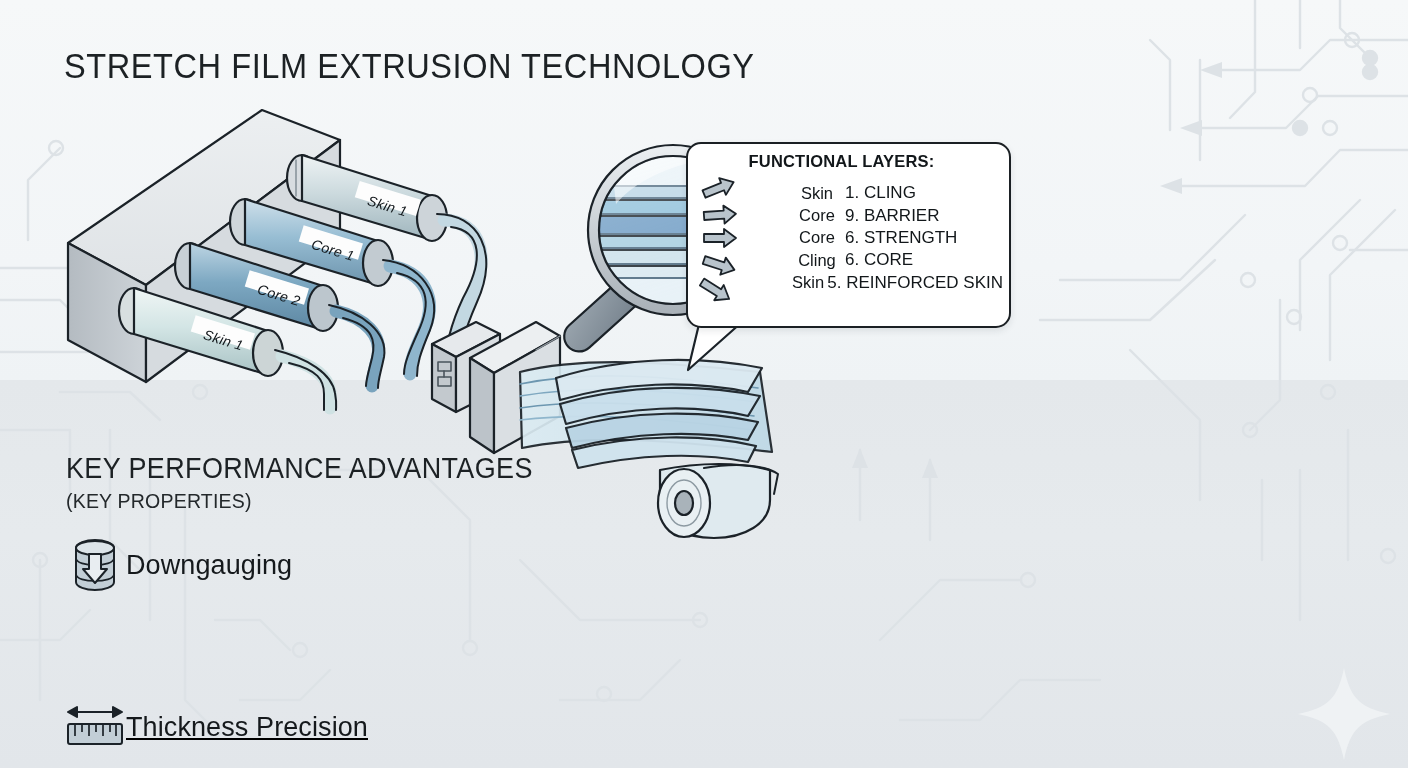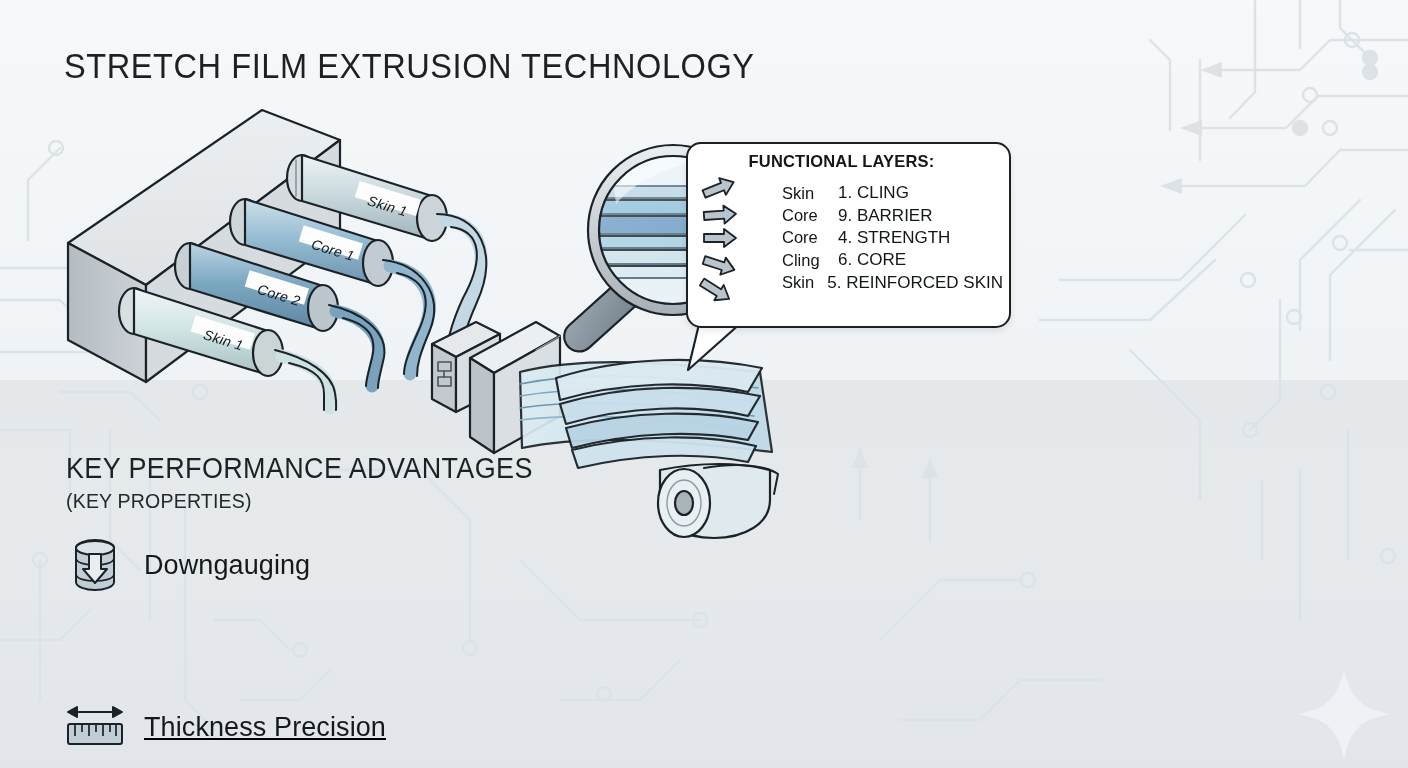--- a/index.html
+++ b/index.html
@@ -28,39 +28,39 @@
     font-family:"Liberation Sans Narrow","Liberation Sans",sans-serif;
     transform:scaleX(.93);transform-origin:left center;white-space:nowrap;
   }
   .sec-sub{
     position:absolute;left:66px;top:489px;
     font-size:21px;color:#23282b;letter-spacing:.2px;
     font-family:"Liberation Sans Narrow","Liberation Sans",sans-serif;
     transform:scaleX(.93);transform-origin:left center;white-space:nowrap;
   }
 
-  .adv{position:absolute;left:64px;display:flex;align-items:center;gap:18px;justify-content:space-between;}
+  .adv{position:absolute;left:64px;display:flex;align-items:center;justify-content:space-between;}
   .adv-label{
     font-size:27px;color:#15191c;letter-spacing:.1px;
     font-family:"Liberation Sans Narrow","Liberation Sans",sans-serif;
     white-space:nowrap;
   }
   .adv-icon{width:62px;height:58px;display:block;flex:0 0 auto;}
 
   .callout{position:absolute;left:686px;top:142px;width:325px;height:186px;}
   .callout-card{
     position:absolute;inset:0;background:#ffffff;border:2.2px solid #1b2024;border-radius:15px;
     box-shadow:0 3px 7px rgba(30,40,50,.10);
   }
   .callout-head{
     position:absolute;left:0;right:14px;top:10px;text-align:center;
     font-size:16.5px;font-weight:700;color:#12171a;letter-spacing:.2px;
     font-family:"Liberation Sans Narrow","Liberation Sans",sans-serif;
   }
-  .layer-rows{position:absolute;left:96px;top:40px;right:8px;}
+  .layer-rows{position:absolute;left:103px;top:40px;right:8px;text-align:center;}
   .layer-row{height:22.4px;display:flex;align-items:center;}
   .layer-kind{
     width:56px;font-size:16.5px;color:#12171a;
     font-family:"Liberation Sans Narrow","Liberation Sans",sans-serif;
   }
   .layer-fn{
     font-size:17px;color:#12171a;white-space:nowrap;
     font-family:"Liberation Sans Narrow","Liberation Sans",sans-serif;
   }
   .callout-arrows{position:absolute;left:0;top:0;width:325px;height:186px;pointer-events:none;}
@@ -373,21 +373,21 @@
       <div class="layer-row">
         <span class="layer-kind">Skin</span>
         <span class="layer-fn">1. CLING</span>
       </div>
       <div class="layer-row">
         <span class="layer-kind">Core</span>
         <span class="layer-fn">9. BARRIER</span>
       </div>
       <div class="layer-row">
         <span class="layer-kind">Core</span>
-        <span class="layer-fn">4. STRENGTH</span>
+        <span class="layer-fn">6. STRENGTH</span>
       </div>
       <div class="layer-row">
         <span class="layer-kind">Cling</span>
         <span class="layer-fn">6. CORE</span>
       </div>
       <div class="layer-row">
         <span class="layer-kind">Skin</span>
         <span class="layer-fn">5. REINFORCED SKIN</span>
       </div>
     </div>

